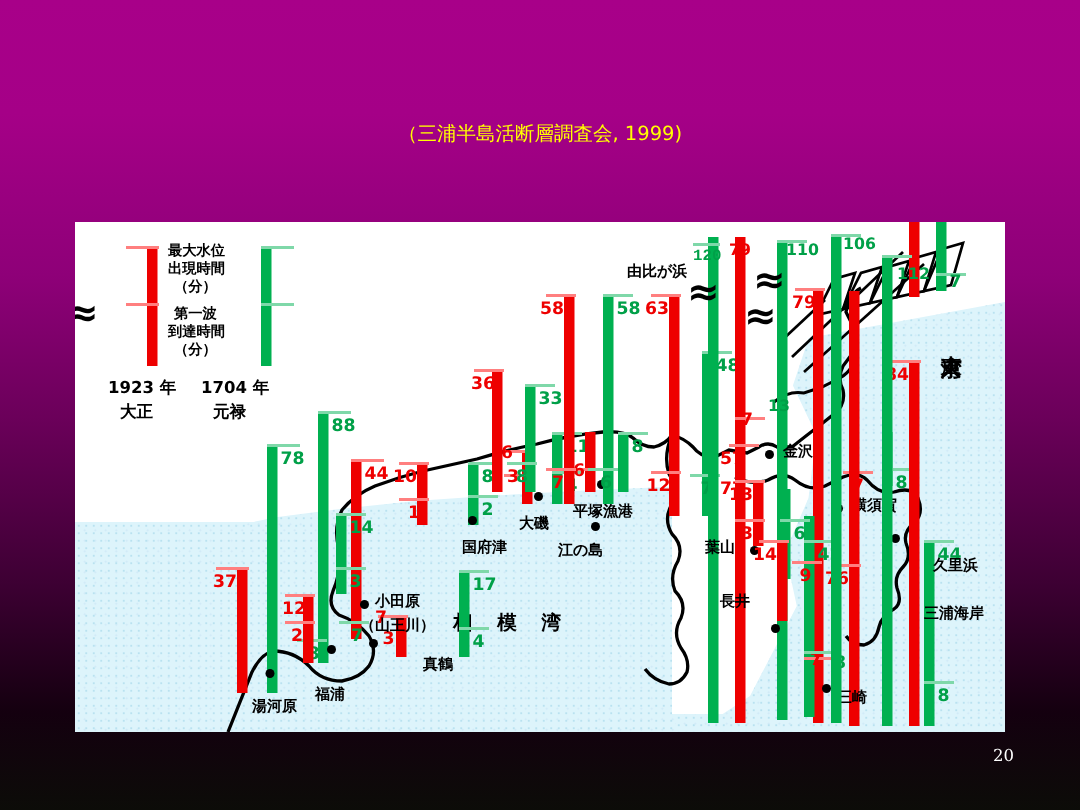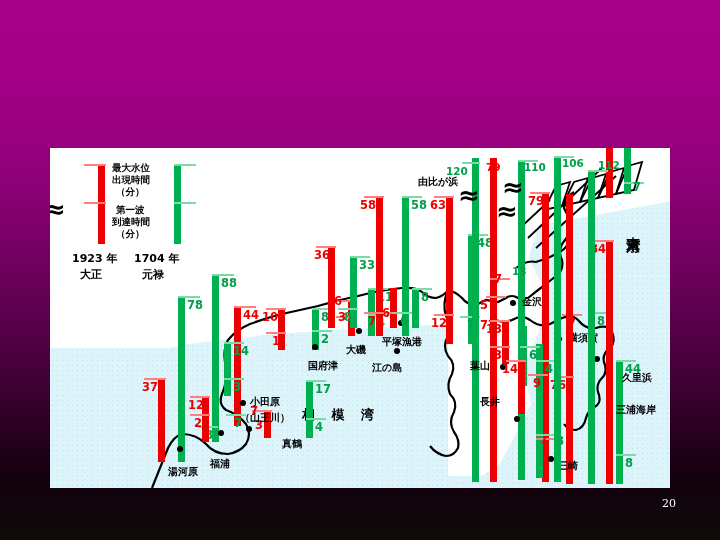--- a/index.html
+++ b/index.html
@@ -75,20 +75,21 @@
   
   .brk{position:absolute;font-size:26px;font-weight:bold;color:#000;line-height:1;}
 
   svg.coast{position:absolute;left:0;top:0;width:620px;height:340px;}
 </style>
 </head>
 <body>
 
 <div id="slide">
 
+  <div class="subtitle">（三浦半島活断層調査会, 1999)</div>
   <div class="pageno">20</div>
 
   <div id="map">
 
     <div class="sea seadot" style="left:0px;top:200px;width:430px;height:140px;"></div>
     <div class="sea seadot" style="left:95px;top:175px;width:335px;height:30px;
                 clip-path:polygon(0% 100%,12% 72%,26% 52%,40% 36%,56% 24%,72% 14%,88% 6%,100% 0%,100% 100%);"></div>
 
     <div class="sea seadot" style="left:400px;top:28px;width:220px;height:312px;"></div>
 
@@ -278,21 +279,21 @@
     <div class="num r" style="left:381px;top:170px;">12</div>
 
     <div class="bar grn" style="left:418px;top:86px;height:110px;"></div>
     <div class="tick grn" style="left:418px;top:86px;width:20px;"></div>
     <div class="num g" style="left:427px;top:90px;">48</div>
     <div class="tick grn" style="left:410px;top:168px;width:20px;"></div>
     <div class="num g" style="left:417px;top:172px;">7</div>
 
     <div class="bar grn" style="left:422px;top:10px;height:324px;"></div>
     <div class="tick grn" style="left:412px;top:14px;width:18px;"></div>
-    <div class="num g s" style="left:396px;top:18px;">120</div>
+    <div class="num g s" style="left:412px;top:18px;font-family:Liberation Mono, monospace;">120</div>
     <div class="brk" style="left:408px;top:34px;">≈</div>
     <div class="brk" style="left:-6px;top:48px;">≈</div>
 
     <div class="bar red" style="left:440px;top:10px;height:324px;"></div>
     <div class="num r s" style="left:436px;top:14px;">79</div>
 
     <div class="bar grn" style="left:468px;top:12px;height:320px;"></div>
     <div class="tick grn" style="left:468px;top:12px;width:20px;"></div>
     <div class="num g s" style="left:474px;top:14px;">110</div>
 
@@ -376,18 +377,18 @@
     <div class="num g" style="left:583px;top:34px;">7</div>
     <div class="dot" style="left:544px;top:208px;"></div>
     <div class="place" style="left:572px;top:224px;">久里浜</div>
 
     <div class="bar grn" style="left:504px;top:8px;height:326px;"></div>
     <div class="tick grn" style="left:504px;top:8px;width:20px;"></div>
     <div class="num g s" style="left:512px;top:10px;">106</div>
 
     <div class="bar grn" style="left:538px;top:22px;height:314px;"></div>
     <div class="tick grn" style="left:538px;top:22px;width:20px;"></div>
-    <div class="num g s" style="left:548px;top:12px;">112</div>
+    <div class="num g s" style="left:548px;top:30px;">112</div>
 
     <div class="num g s" style="left:462px;top:118px;">13</div>
 
   </div>
 </div>
 
 </body></html>

